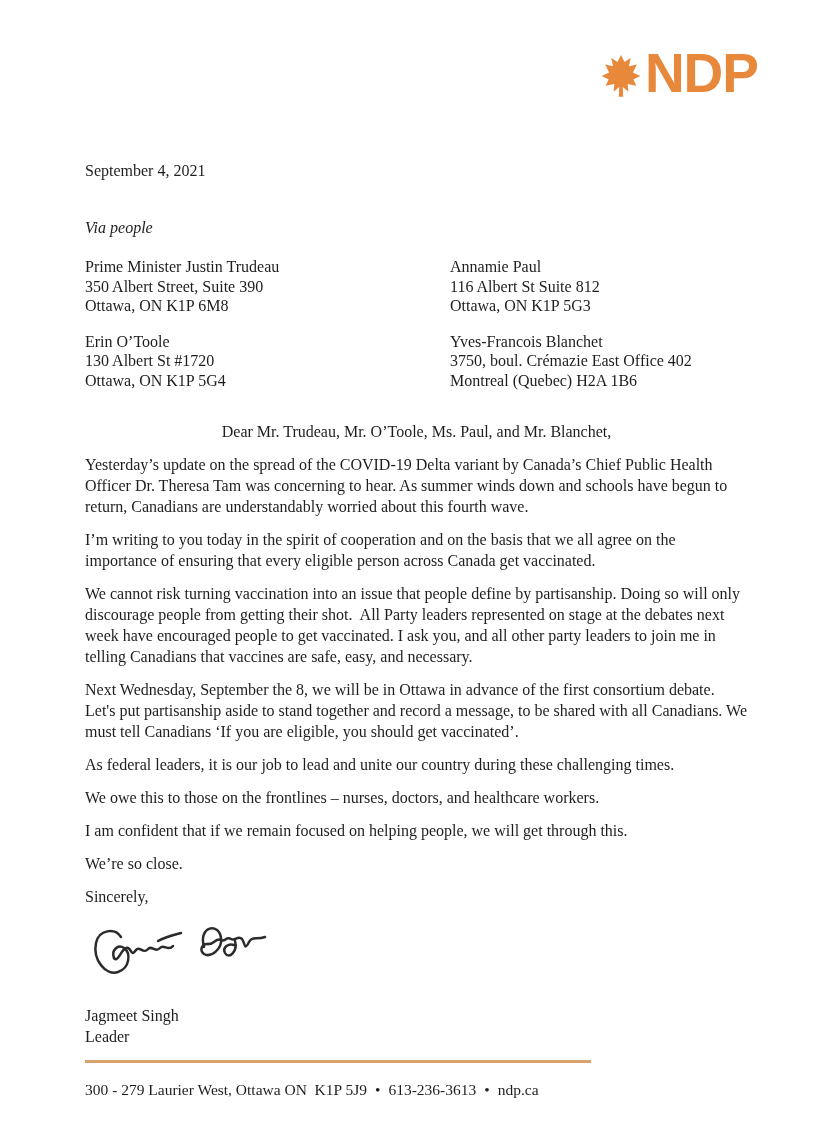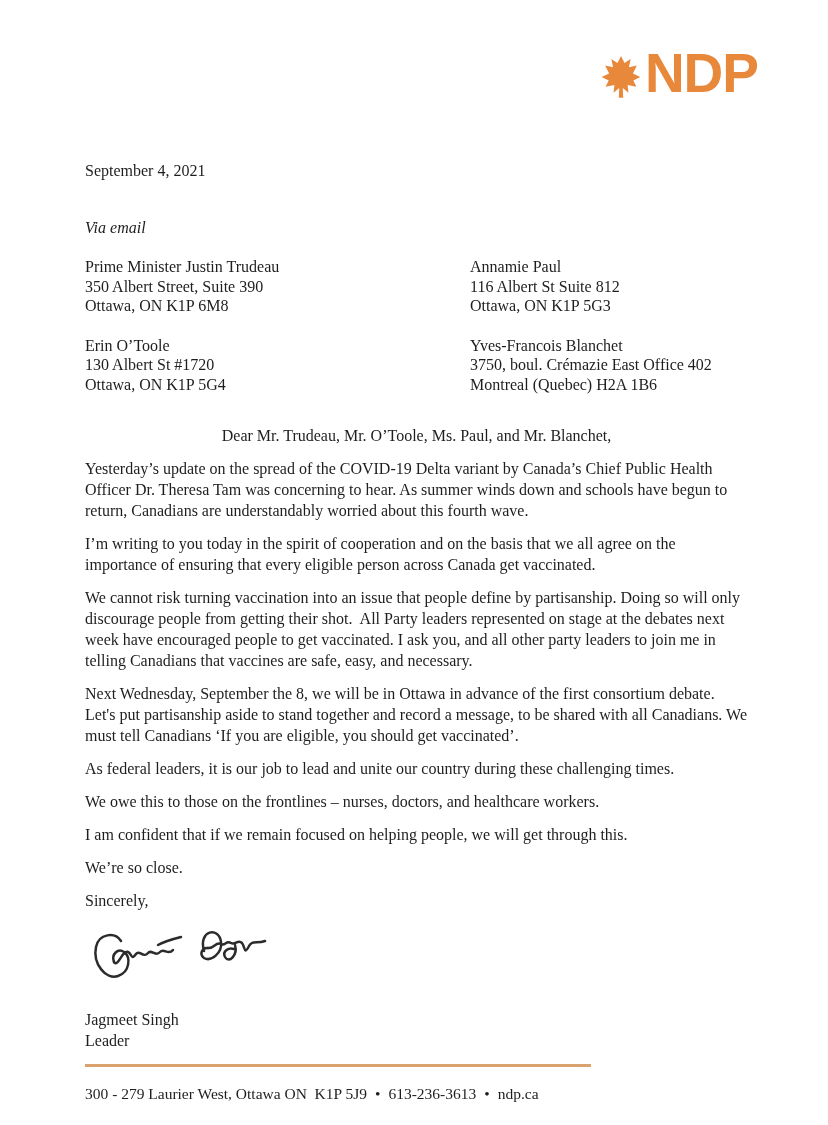--- a/index.html
+++ b/index.html
@@ -7,21 +7,21 @@
     position:relative;
     width:828px;height:1125px;
     background:#ffffff;
     font-family:"Liberation Serif", serif;
     color:#1e1e1e;
     overflow:hidden;
   }
   
   .logo{
     position:absolute;top:46px;right:70px;
-    display:flex;align-items:flex-end;gap:2px;
+    display:flex;align-items:center;gap:2px;
   }
   .leaf{width:44px;height:48px;display:block;margin-top:4px;}
   .wordmark{
     font-family:"Liberation Sans", sans-serif;
     font-weight:900;
     font-size:55px;
     line-height:1;
     letter-spacing:-1px;
     color:#E8883B;
   }
@@ -31,21 +31,20 @@
     font-size:16px;line-height:21px;
   }
   .date{margin-top:154px;}
   .via{margin-top:36px;font-style:italic;}
   .recipients{
     margin-top:19px;
     display:grid;
     grid-template-columns:365px 1fr;
     row-gap:16px;
     line-height:19.5px;
-    gap:20px;
   }
   .salutation{margin-top:31px;text-align:center;}
   .para{margin-top:12px;white-space:pre-wrap;font-family:Liberation Serif, serif;}
   .closing{margin-top:12px;}
   .signature{margin-top:8px;width:184px;height:82px;display:block;}
   .signer{margin-top:8px;line-height:21px;}
   
   .divider{
     margin-top:13px;
     width:506px;height:3px;
@@ -67,21 +66,21 @@
     <svg class="leaf" viewBox="0 0 100 100" aria-hidden="true">
       <path fill="#E8883B" d="M50 2 L58 18 L72 9 L68 28 L86 24 L77 42 L94 50 L78 58 L85 72 L65 68 L67 86 L54 75 L55 97 L45 97 L46 75 L33 86 L35 68 L15 72 L22 58 L6 50 L23 42 L14 24 L32 28 L28 9 L42 18 Z"></path>
     </svg>
     <span class="wordmark">NDP</span>
   </div>
 
   <div class="main">
 
     <div class="date">September 4, 2021</div>
 
-    <div class="via">Via email</div>
+    <div class="via">Via people</div>
 
     <div class="recipients">
       <div>
         <div>Prime Minister Justin Trudeau</div>
         <div>350 Albert Street, Suite 390</div>
         <div>Ottawa, ON K1P 6M8</div>
       </div>
       <div>
         <div>Annamie Paul</div>
         <div>116 Albert St Suite 812</div>

